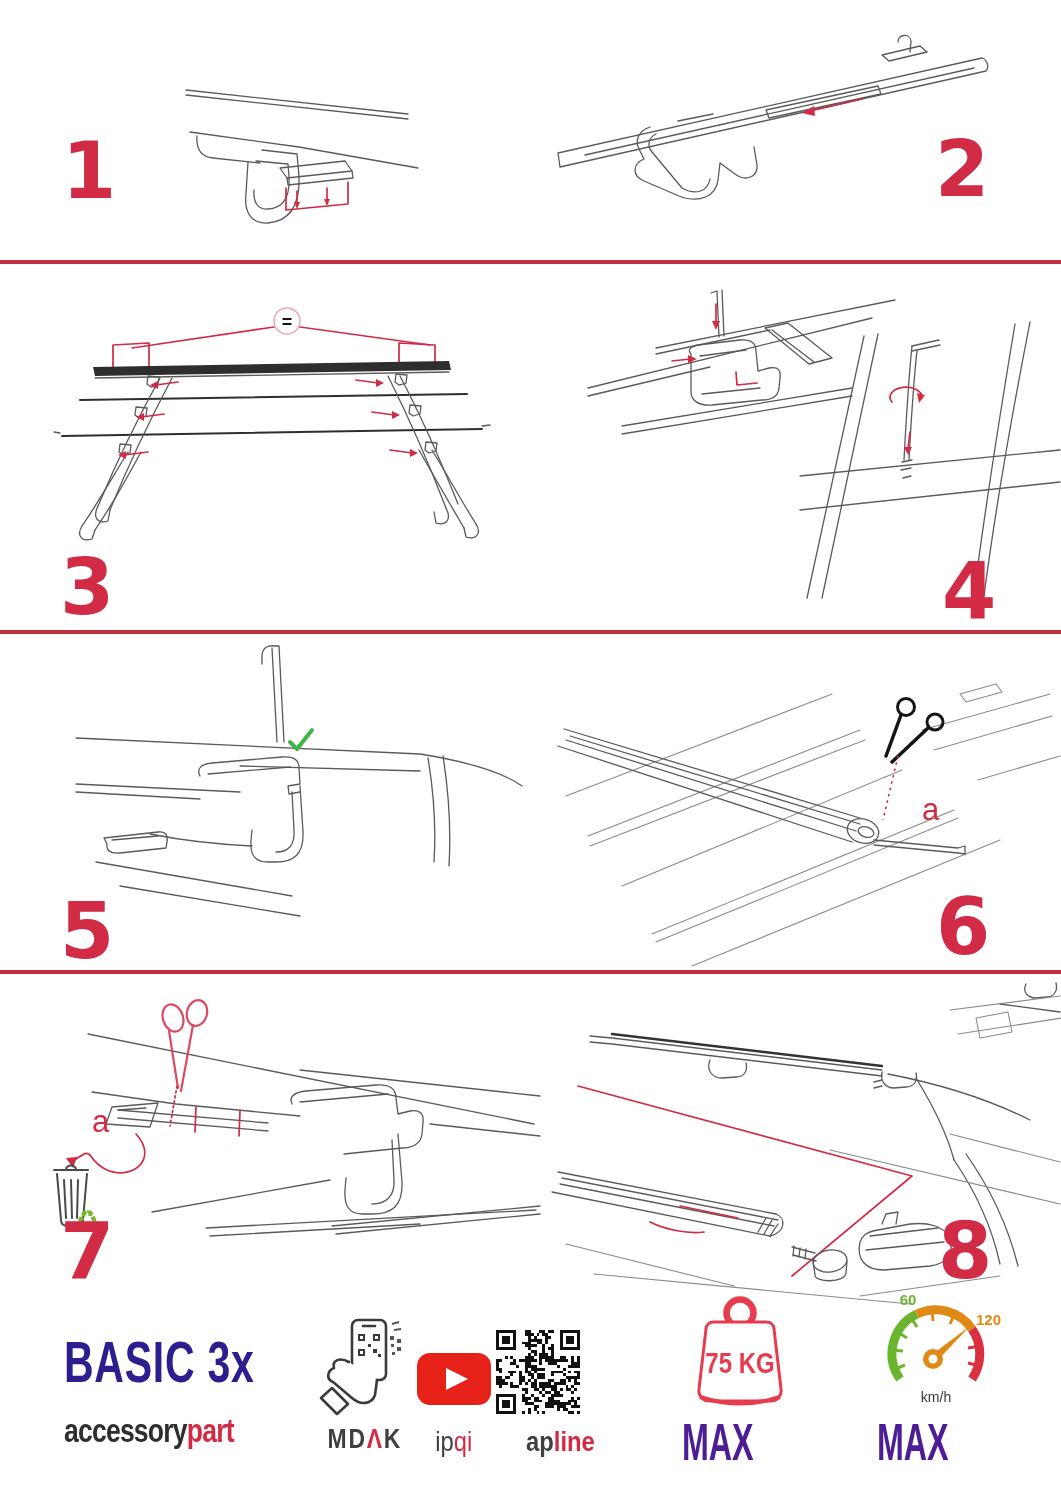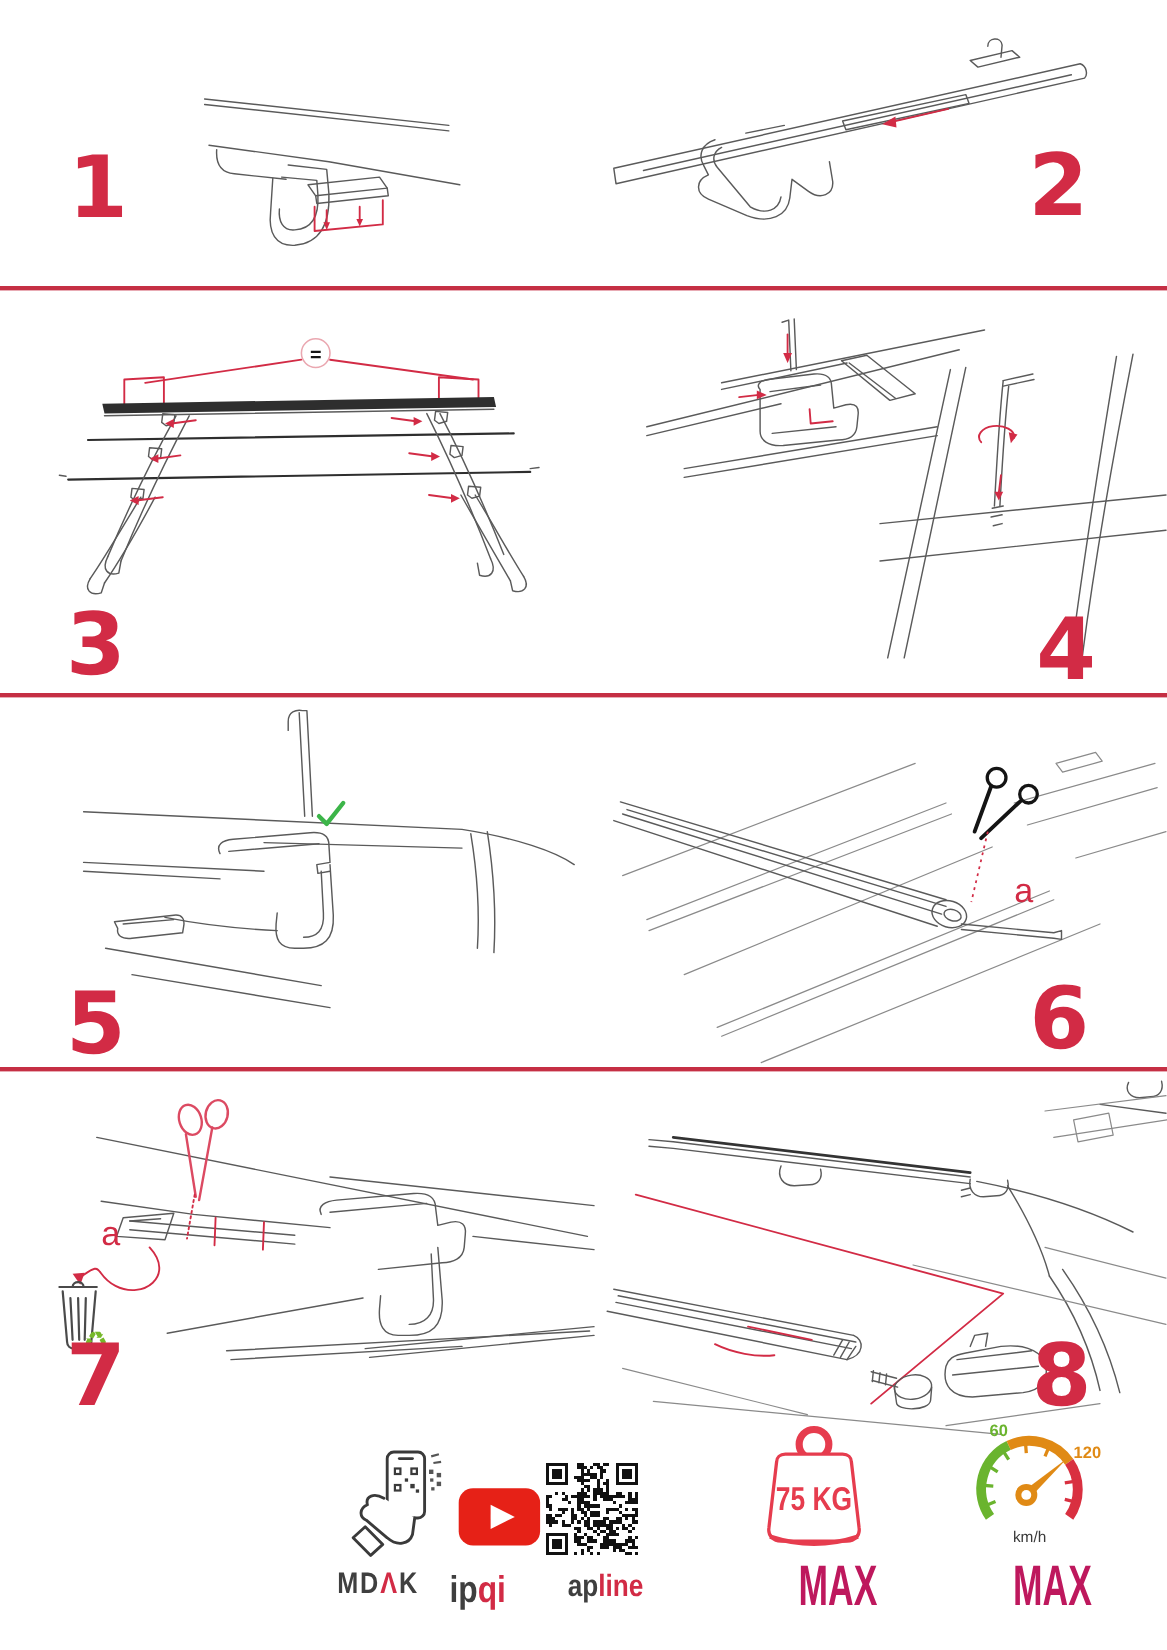--- a/index.html
+++ b/index.html
@@ -28,27 +28,27 @@
   .product-name{
     color:#2b1e8e; font-size:57px; font-weight:bold; letter-spacing:1px;
     transform:scaleX(.72); transform-origin:left top; white-space:nowrap; line-height:1;
   }
   .brand-line{
     font-size:34px; font-weight:bold; letter-spacing:-1px; line-height:1;
     transform:scaleX(.78); transform-origin:left top; white-space:nowrap; margin-top:22px;
   }
   .brand-black{color:#2e2e2e;} .brand-red{color:#d22b45;}
   .partner-label{
-    position:absolute; white-space:nowrap;
+    position:absolute; text-align:center; white-space:nowrap;
     font-weight:bold; color:#3f3f3f; line-height:1;
   }
   .partner-label .inner{display:inline-block; transform:scaleX(.85); transform-origin:center top;}
   .red-part{color:#d22b45;}
   .max-label{
-    position:absolute; text-align:right; color:#be185d; font-weight:bold;
+    position:absolute; text-align:left; color:#4c1d95; font-weight:bold;
     font-size:52px; line-height:1; white-space:nowrap;
   }
   .max-label .inner{display:inline-block; transform:scaleX(.62); transform-origin:center top;}
 </style>
 </head>
 <body>
 
 <div class="page">
 
   <svg class="illu" style="left:0;top:0" width="530" height="260" viewBox="0 0 530 260">
@@ -299,20 +299,26 @@
 
   <div class="step-num" style="left:62px;top:132px">1</div>
   <div class="step-num" style="left:935px;top:130px">2</div>
   <div class="step-num" style="left:60px;top:548px">3</div>
   <div class="step-num" style="left:942px;top:552px">4</div>
   <div class="step-num" style="left:60px;top:892px">5</div>
   <div class="step-num" style="left:936px;top:888px">6</div>
   <div class="step-num" style="left:60px;top:1212px">7</div>
   <div class="step-num" style="left:938px;top:1212px">8</div>
 
+  <div style="position:absolute;left:64px;top:1334px">
+    <div class="product-name">BASIC 3x</div>
+    <div class="brand-line">
+      <span class="brand-black">accessory</span><span class="brand-red">part</span>
+    </div>
+  </div>
 
   <svg class="illu" style="left:316px;top:1316px" width="96" height="100" viewBox="0 0 96 100">
     <g stroke="#3a3a3a" fill="#ffffff" stroke-width="2.6" stroke-linecap="round" stroke-linejoin="round">
       <rect x="36" y="4" width="34" height="60" rx="6"></rect>
       <path d="M47,10 L59,10" fill="none"></path>
       <path d="M33,46 C24,41 16,44 18,52 C11,55 10,63 17,66 L36,82 C45,90 56,88 59,79 L61,64" fill="#ffffff"></path>
       <path d="M16,72 L32,88 L21,98 L5,82 Z" fill="#ffffff"></path>
     </g>
     <g fill="#3a3a3a">
       <rect x="42" y="18" width="7" height="7"></rect>
@@ -339,21 +345,21 @@
     </g>
   </svg>
   <div class="partner-label" style="left:300px;top:1426px;width:130px;font-size:27px;letter-spacing:2px">
     <span class="inner"><span>MD</span><span class="red-part">Λ</span><span>K</span></span>
   </div>
 
   <svg class="illu" style="left:416px;top:1352px" width="76" height="54" viewBox="0 0 76 54">
     <rect x="1" y="1" width="74" height="52" rx="13" fill="#e62117"></rect>
     <polygon points="30,16 30,38 52,27" fill="#ffffff"></polygon>
   </svg>
-  <div class="partner-label" style="left:404px;top:1428px;width:100px;font-size:34px;font-weight:bold">
+  <div class="partner-label" style="left:404px;top:1428px;width:100px;font-size:28px;font-weight:normal">
     <span class="inner"><span>ip</span><span class="red-part">qi</span></span>
   </div>
 
   <svg class="illu" style="left:496px;top:1330px" width="84" height="84" viewBox="0 0 29 29" shape-rendering="crispEdges">
     <rect x="0" y="0" width="29" height="29" fill="#ffffff"></rect>
     <g fill="#111111">
       <rect x="0" y="0" width="7" height="7"></rect>
         <rect x="22" y="0" width="7" height="7"></rect>
         <rect x="0" y="22" width="7" height="7"></rect>
     </g>

